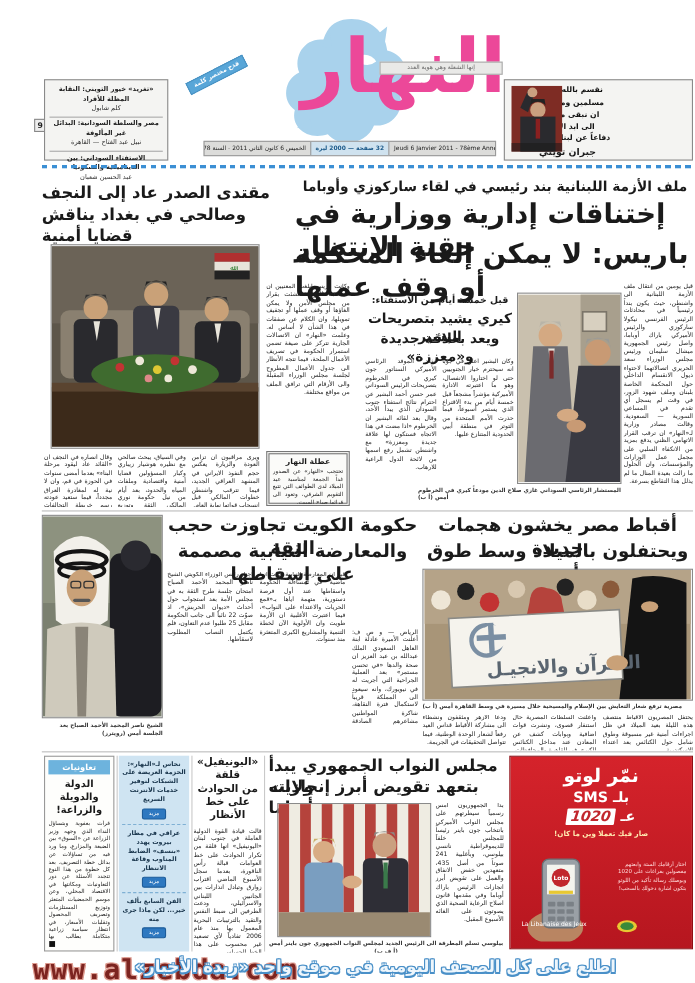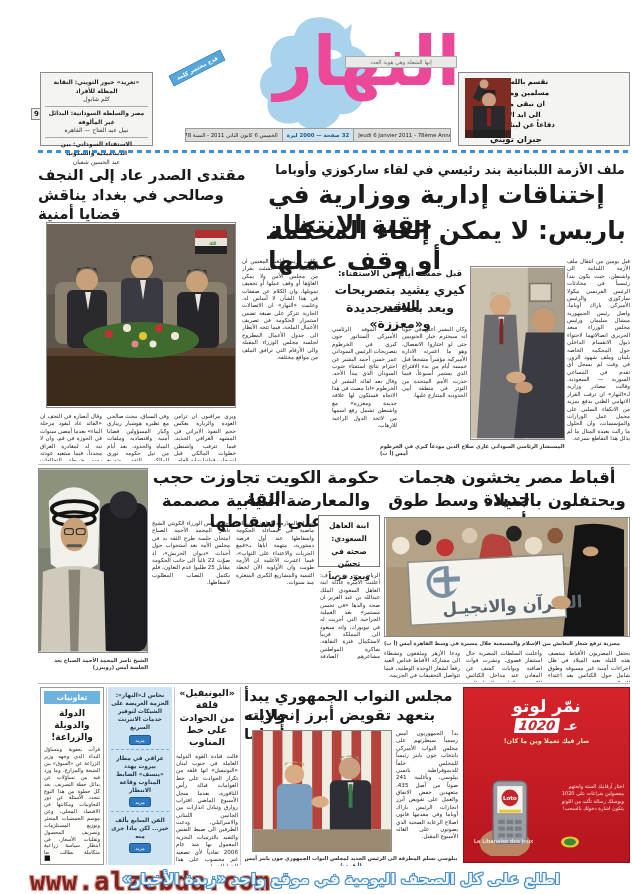--- a/index.html
+++ b/index.html
@@ -170,20 +170,24 @@
     <circle cx="62" cy="110" r="4" fill="#c23333"></circle>
       <circle cx="80" cy="104" r="4" fill="#eee8d8"></circle>
     <circle cx="96" cy="112" r="4" fill="#ddc733"></circle>
       <circle cx="112" cy="104" r="4" fill="#c23333"></circle>
     <circle cx="128" cy="112" r="4" fill="#eee8d8"></circle>
       <circle cx="88" cy="120" r="3.5" fill="#d88"></circle>
     <circle cx="106" cy="120" r="3.5" fill="#eee8d8"></circle>
   </svg>
 
   <div class="abs body-txt hid" style="left:242px;top:258px;width:76px;height:150px;">وكانت باريس أبلغت المعنيين ان المحكمة الدولية أنشئت بقرار من مجلس الأمن ولا يمكن الغاؤها أو وقف عملها أو تجفيف تمويلها، وان الكلام عن صفقات في هذا الشأن لا أساس له. وعلمت «النهار» ان الاتصالات الجارية تتركز على صيغة تضمن استمرار الحكومة في تصريف الأعمال الملحة، فيما تتجه الأنظار الى جدول الأعمال المطروح لجلسة مجلس الوزراء المقبلة والى الأرقام التي ترافق الملف من مواقع مختلفة.</div>
+  <div class="abs notebox" style="left:242px;top:410px;width:76px;height:50px;">
+    <div class="nb-t">عطلة النهار</div>
+    <div class="nb-x hid" style="height:32px;">تحتجب «النهار» عن الصدور غداً الجمعة لمناسبة عيد الميلاد لدى الطوائف التي تتبع التقويم الشرقي، وتعود الى قرائها صباح السبت.</div>
+  </div>
 
   <div class="abs body-txt hid" style="left:567px;top:258px;width:63px;height:205px;">قبل يومين من انتقال ملف الأزمة اللبنانية الى واشنطن، حيث يكون بنداً رئيسياً في محادثات الرئيس الفرنسي نيكولا ساركوزي والرئيس الأميركي باراك أوباما، واصل رئيس الجمهورية ميشال سليمان ورئيس مجلس الوزراء سعد الحريري اتصالاتهما لاحتواء ذيول الانقسام الداخلي حول المحكمة الخاصة بلبنان وملف شهود الزور، في وقت لم يسجل أي تقدم في المساعي السورية — السعودية. وقالت مصادر وزارية لـ«النهار» ان ترقب القرار الاتهامي الظني يدفع بمزيد من الانكفاء السلبي على مجمل عمل الوزارات والمؤسسات، وان الحلول ما زالت بعيدة المنال ما لم يذلل هذا التقاطع بسرعة.</div>
 
   <div class="abs kicker" style="left:332px;top:268px;width:136px;font-size:8.5px;">قبل خمسة أيام من الاستفتاء:</div>
   <div class="abs h-sm" style="left:330px;top:282px;width:140px;">كيري يشيد بتصريحات البشير</div>
   <div class="abs h-sm" style="left:330px;top:300px;width:140px;">ويعد بعلاقة جديدة و«معززة»</div>
   <svg class="abs photo" style="left:470px;top:266px;width:95px;height:174px;" viewBox="0 0 95 174">
     <rect width="95" height="174" fill="#c9c0ae"></rect>
     <rect x="58" y="0" width="37" height="174" fill="#a89f8d"></rect>
     <rect x="60" y="16" width="22" height="18" fill="#d8d0c0" stroke="#7a7468" stroke-width="1.5"></rect>
@@ -229,25 +233,20 @@
     <rect x="38" y="60" width="9" height="6" rx="2" fill="none" stroke="#333" stroke-width="1.2"></rect>
     <rect x="28" y="76" width="16" height="3" rx="1.5" fill="#555"></rect>
     <path d="M4,104 Q36,92 66,104 L68,185 L2,185 Z" fill="#cfcabc"></path>
     <path d="M30,102 L42,102 L40,185 L32,185 Z" fill="#8a8478"></path>
   </svg>
   <div class="abs caption" style="left:38px;top:657px;width:110px;">الشيخ ناصر المحمد الأحمد الصباح بعد الجلسة أمس (رويترز)</div>
 
   <div class="abs body-txt hid" style="left:152px;top:520px;width:78px;height:138px;">اجتاز رئيس الوزراء الكويتي الشيخ ناصر المحمد الأحمد الصباح امتحان جلسة طرح الثقة به في مجلس الأمة بعد استجواب حول أحداث «ديوان الحربش»، اذ صوّت 22 نائباً الى جانب الحكومة مقابل 25 طلبوا عدم التعاون، فلم يكتمل النصاب المطلوب لاسقاطها.</div>
   <div class="abs body-txt hid" style="left:236px;top:520px;width:78px;height:138px;">غير ان المعارضة النيابية أكدت انها ماضية في مساءلة الحكومة واسقاطها عند أول فرصة دستورية، متهمة اياها بـ«قمع الحريات والاعتداء على النواب»، فيما اعتبرت الأغلبية ان الأزمة طويت وان الأولوية الآن لخطة التنمية والمشاريع الكبرى المتعثرة منذ سنوات.</div>
 
-  <div class="abs saudibox" style="left:318px;top:515px;width:62px;height:52px;">
-    <div>ابنة العاهل السعودي:</div>
-    <div>صحته في تحسّن</div>
-    <div>ويعود قريباً</div>
-  </div>
   <div class="abs body-txt hid" style="left:320px;top:572px;width:60px;height:88px;">الرياض — و ص ف: أعلنت الأميرة عادلة ابنة العاهل السعودي الملك عبدالله بن عبد العزيز ان صحة والدها «في تحسن مستمر» بعد العملية الجراحية التي أجريت له في نيويورك، وانه سيعود الى المملكة قريباً لاستكمال فترة النقاهة، شاكرة المواطنين مشاعرهم الصادقة ودعواتهم له بالشفاء العاجل.</div>
 
   <svg class="abs photo" style="left:384px;top:517px;width:246px;height:120px;" viewBox="0 0 246 120">
     <rect width="246" height="120" fill="#a89578"></rect>
     <rect width="246" height="50" fill="#b5a388"></rect>
     <circle cx="15" cy="28" r="9" fill="#eee6d6"></circle>
       <circle cx="38" cy="20" r="8" fill="#222"></circle>
     <circle cx="60" cy="30" r="9" fill="#c23333"></circle>
       <circle cx="85" cy="18" r="8" fill="#d8c8b0"></circle>
     <circle cx="108" cy="26" r="10" fill="#b5433c"></circle>
@@ -290,21 +289,21 @@
     <div class="brief">عراقي في مطار بيروت يهدد «بنسف» الضابط المناوب وقاعة الانتظار</div>
     <div class="morebtn">مزيد</div>
     <div class="brief-sep"></div>
     <div class="brief">الفن السابع بألف خير... لكن ماذا جرى منه</div>
     <div class="morebtn">مزيد</div>
   </div>
 
   <div class="abs" style="left:176px;top:687px;width:62px;height:178px;">
     <div class="h-sm" style="font-size:9.5px;">«اليونيفيل» قلقة</div>
     <div class="h-sm" style="font-size:9.5px;">من الحوادث</div>
-    <div class="h-sm" style="font-size:9.5px;">على خط المناوب</div>
+    <div class="h-sm" style="font-size:9.5px;">على خط الأنظار</div>
     <div class="body-txt hid" style="height:128px;margin-top:4px;">قالت قيادة القوة الدولية العاملة في جنوب لبنان «اليونيفيل» انها قلقة من تكرار الحوادث على خط العوامات قبالة رأس الناقورة، بعدما سجل الأسبوع الماضي اقتراب زوارق وتبادل انذارات بين الجانبين اللبناني والاسرائيلي، ودعت الطرفين الى ضبط النفس والتقيد بالترتيبات البحرية المعمول بها منذ عام 2006 تفادياً لأي تصعيد غير محسوب على هذا الخط الحساس.</div>
   </div>
 
   <div class="abs vrule" style="left:106px;top:687px;height:178px;"></div>
   <div class="abs vrule" style="left:174px;top:687px;height:178px;"></div>
   <div class="abs vrule" style="left:240px;top:687px;height:178px;"></div>
 
   <div class="abs h-med" style="left:244px;top:687px;width:214px;">مجلس النواب الجمهوري يبدأ ولايته</div>
   <div class="abs h-med" style="left:244px;top:706px;width:214px;">بتعهد تقويض أبرز إنجازات أوباما</div>
   <svg class="abs photo" style="left:252px;top:730px;width:140px;height:122px;" viewBox="0 0 140 122">
@@ -334,20 +333,21 @@
     <polygon points="96,52 102,52 99,74" fill="#e8e4da"></polygon>
     <rect x="97" y="54" width="4" height="24" fill="#3a7a4a"></rect>
     <ellipse cx="68" cy="72" rx="9" ry="6" fill="#d8ac84"></ellipse>
     <rect x="0" y="100" width="140" height="22" fill="#9a8a72"></rect>
   </svg>
   <div class="abs body-txt hid" style="left:396px;top:730px;width:62px;height:122px;">بدأ الجمهوريون أمس رسمياً سيطرتهم على مجلس النواب الأميركي بانتخاب جون باينر رئيساً للمجلس خلفاً للديموقراطية نانسي بيلوسي، وبأغلبية 241 صوتاً من أصل 435، متعهدين خفض الانفاق والعمل على تقويض أبرز انجازات الرئيس باراك أوباما وفي مقدمها قانون اصلاح الرعاية الصحية الذي يصوتون على الغائه الأسبوع المقبل.</div>
   <div class="abs caption" style="left:244px;top:855px;width:214px;text-align:center;">بيلوسي تسلم المطرقة الى الرئيس الجديد لمجلس النواب الجمهوري جون باينر أمس (أ ف ب)</div>
 
   <div class="abs ad" style="left:463px;top:687px;width:167px;height:176px;">
     <div class="l1">نمّر لوتو</div>
+    <div class="l2"><span>بلـ</span> <span class="lat">SMS</span></div>
     <div class="l2"><span>عـ</span> <span class="numbox">1020</span></div>
     <div class="tag">صار فيك تعملا وين ما كان!</div>
     <svg class="abs" style="left:8px;top:88px;width:75px;height:80px;" viewBox="0 0 75 95">
       <ellipse cx="32" cy="80" rx="30" ry="18" fill="#b98562"></ellipse>
       <rect x="18" y="6" width="40" height="74" rx="7" fill="#9aa0a6" stroke="#6a7076" stroke-width="1.5"></rect>
       <rect x="23" y="12" width="30" height="32" fill="#f4f4ee"></rect>
       <circle cx="38" cy="26" r="10" fill="#c1272d"></circle>
       <text x="38" y="29" font-size="6.5" font-weight="bold" fill="#fff" text-anchor="middle">Loto</text>
       <rect x="25" y="40" width="26" height="3.5" fill="#e8c832"></rect>
       <g fill="#7a8086">

